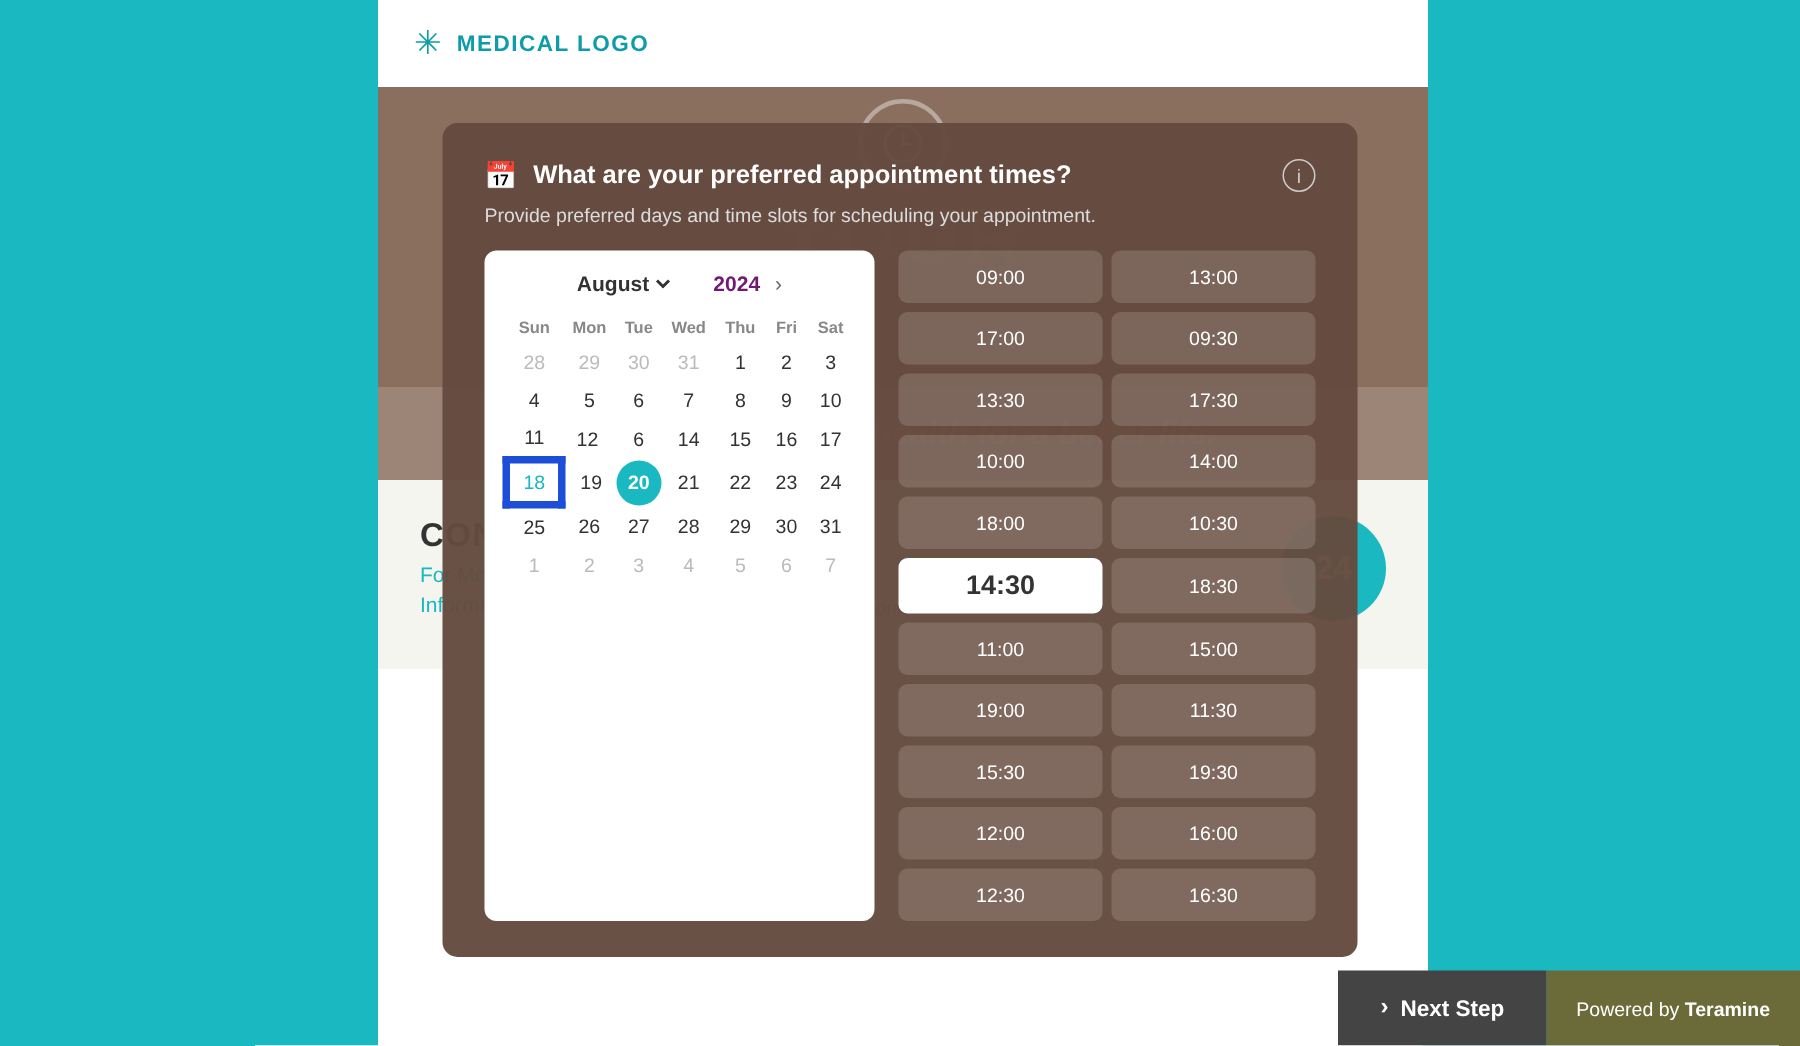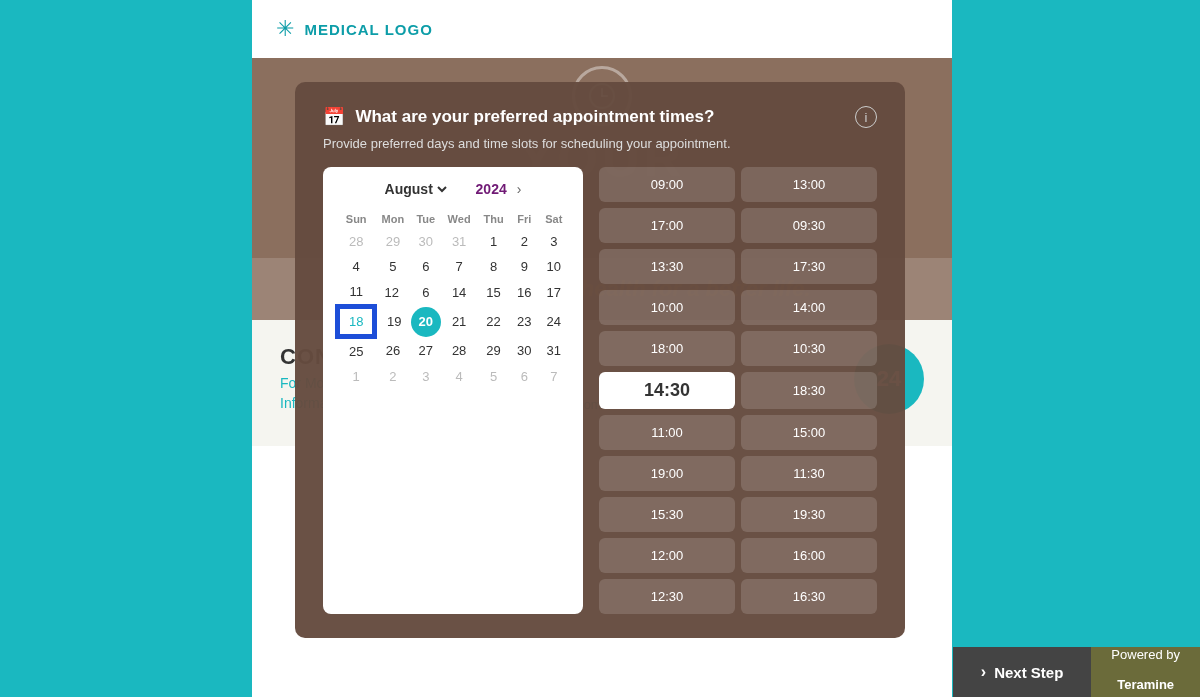--- a/index.html
+++ b/index.html
@@ -326,21 +326,20 @@
     }
 
     .powered-by {
       background: #6b6b3a;
       height: 50px;
       padding: 0 20px;
       display: flex;
       align-items: center;
       font-size: 13px;
       color: #fff;
-      flex-direction: column;
     }
 
     .powered-by strong {
       font-weight: 700;
     }
 
     .teal-left-bar {
       position: absolute;
       left: 0;
       top: 0;

